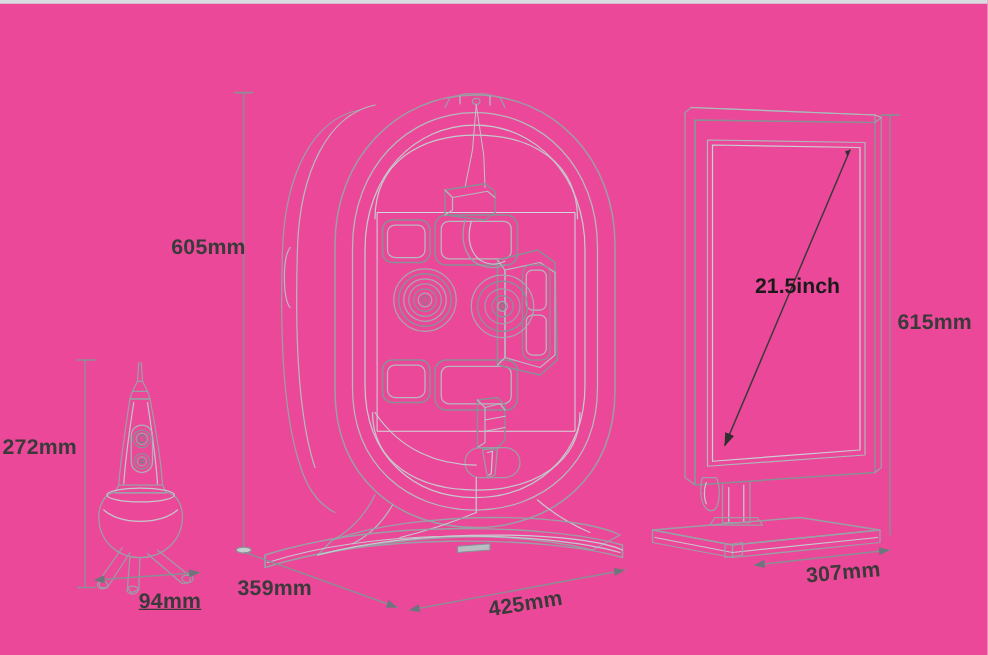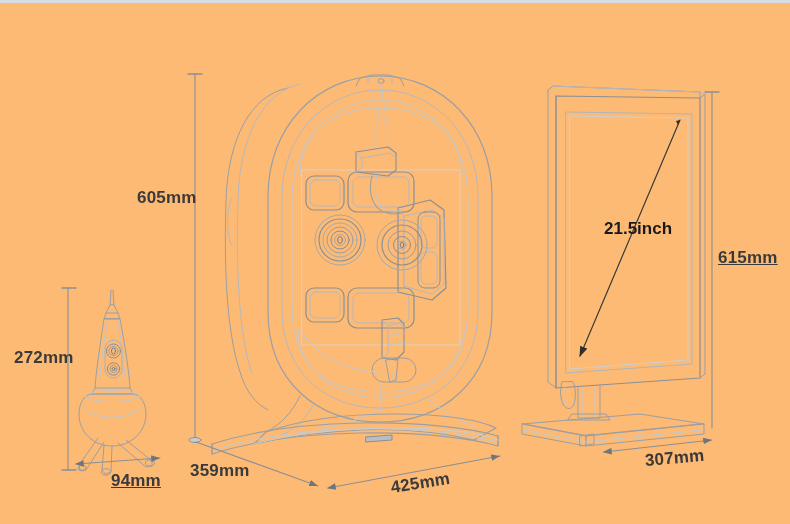--- a/index.html
+++ b/index.html
@@ -12,21 +12,21 @@
     height: 524px;
     position: relative;
     overflow: hidden;
     font-family: "Liberation Sans", sans-serif;
   }
   #sheet {
     position: absolute;
     left: 0; top: 0;
     width: 790px;
     height: 524px;
-    background: #fdba74;
+    background: #ec4899;
   }
   .top-edge {
     position: absolute;
     left: 0; top: 0;
     width: 790px;
     height: 3px;
     background: #d8dde2;
   }
   svg.drawing {
     position: absolute;
@@ -294,27 +294,27 @@
 
       <g stroke="#8a8f96">
         <line x1="604" y1="452" x2="712" y2="440" stroke-width="1.1" marker-start="url(#arrowStart)" marker-end="url(#arrowEnd)"></line>
       </g>
 
     </g>
   </svg>
 
   <div class="dim-label" style="left:137px; top:188px;">605mm</div>
 
-  <div class="dim-label" style="left:14px; top:348px;">272mm</div>
+  <div class="dim-label" style="left:2px; top:348px;">272mm</div>
 
   <div class="dim-label" style="left:111px; top:471px;text-decoration:underline;">94mm</div>
 
   <div class="dim-label" style="left:190px; top:461px;text-align:center;">359mm</div>
 
   <div class="dim-label" style="left:391px; top:478px; transform: rotate(-9deg); transform-origin: left center;">425mm</div>
 
   <div class="screen-label" style="left:604px; top:219px;">21.5inch</div>
 
-  <div class="dim-label" style="left:718px; top:248px;text-decoration:underline;">615mm</div>
+  <div class="dim-label" style="left:718px; top:248px;">615mm</div>
 
   <div class="dim-label" style="left:645px; top:451px; transform: rotate(-5deg); transform-origin: left center;">307mm</div>
 
 </div>
 
 </body></html>

